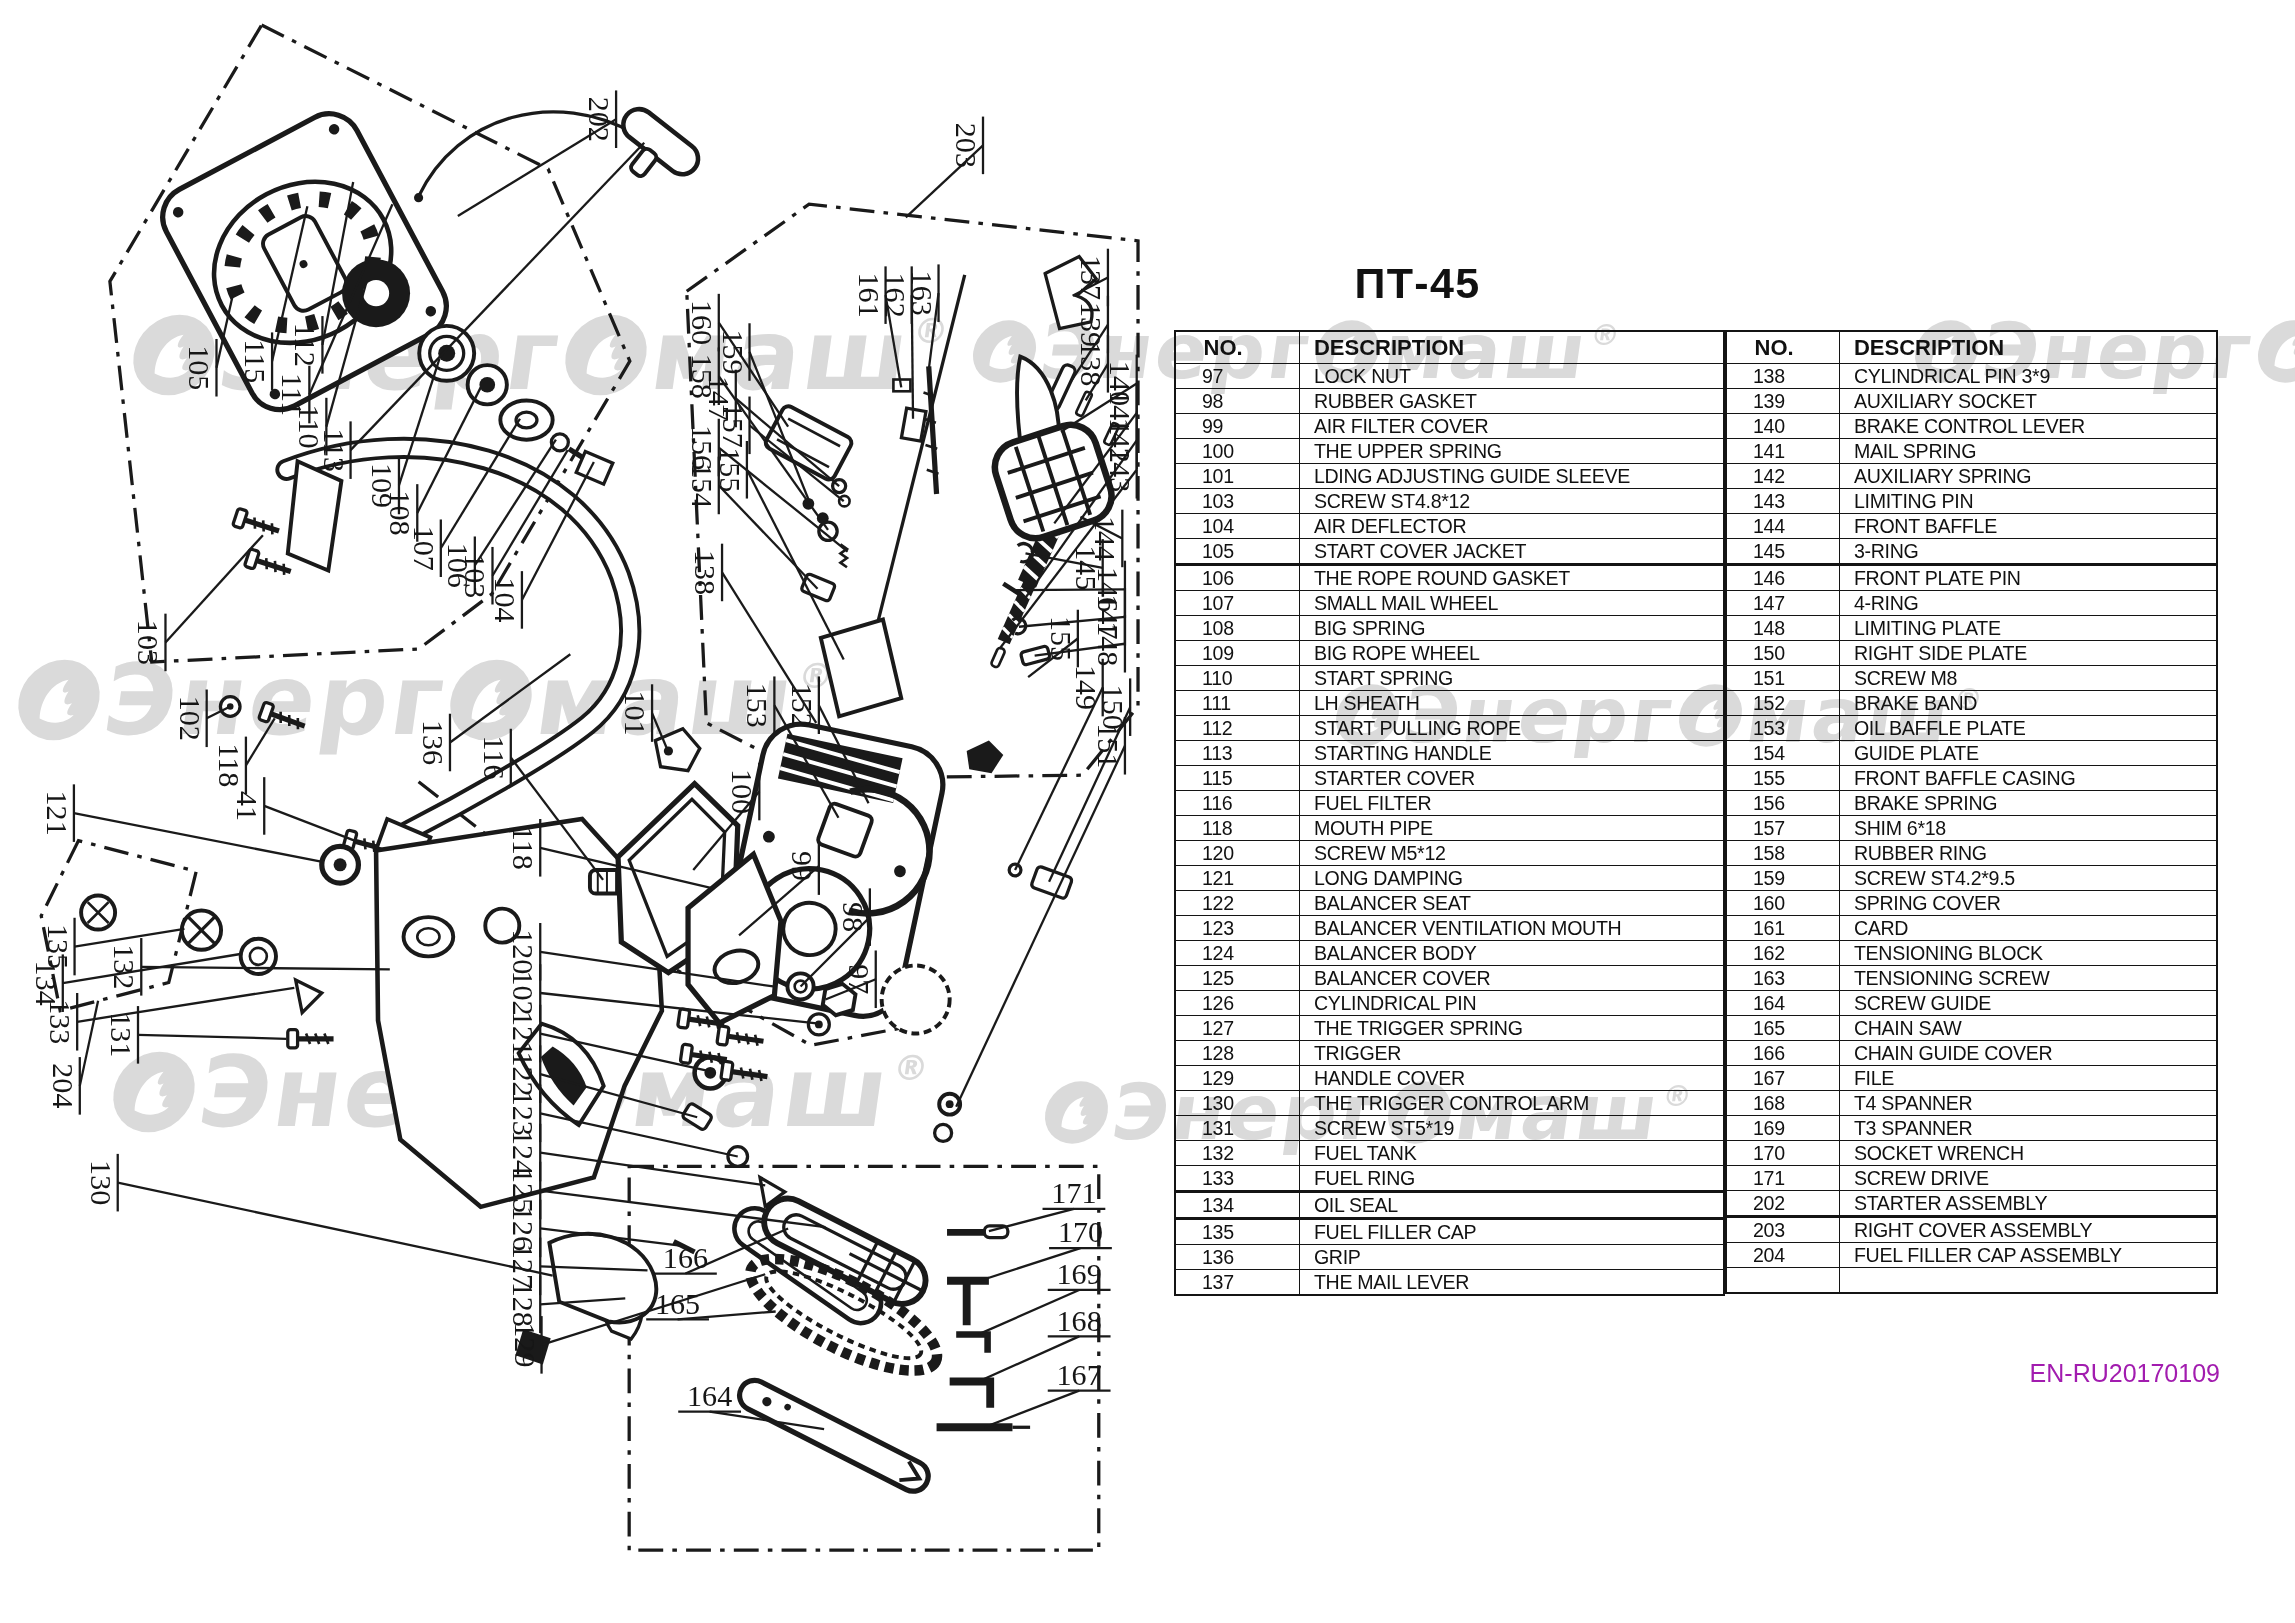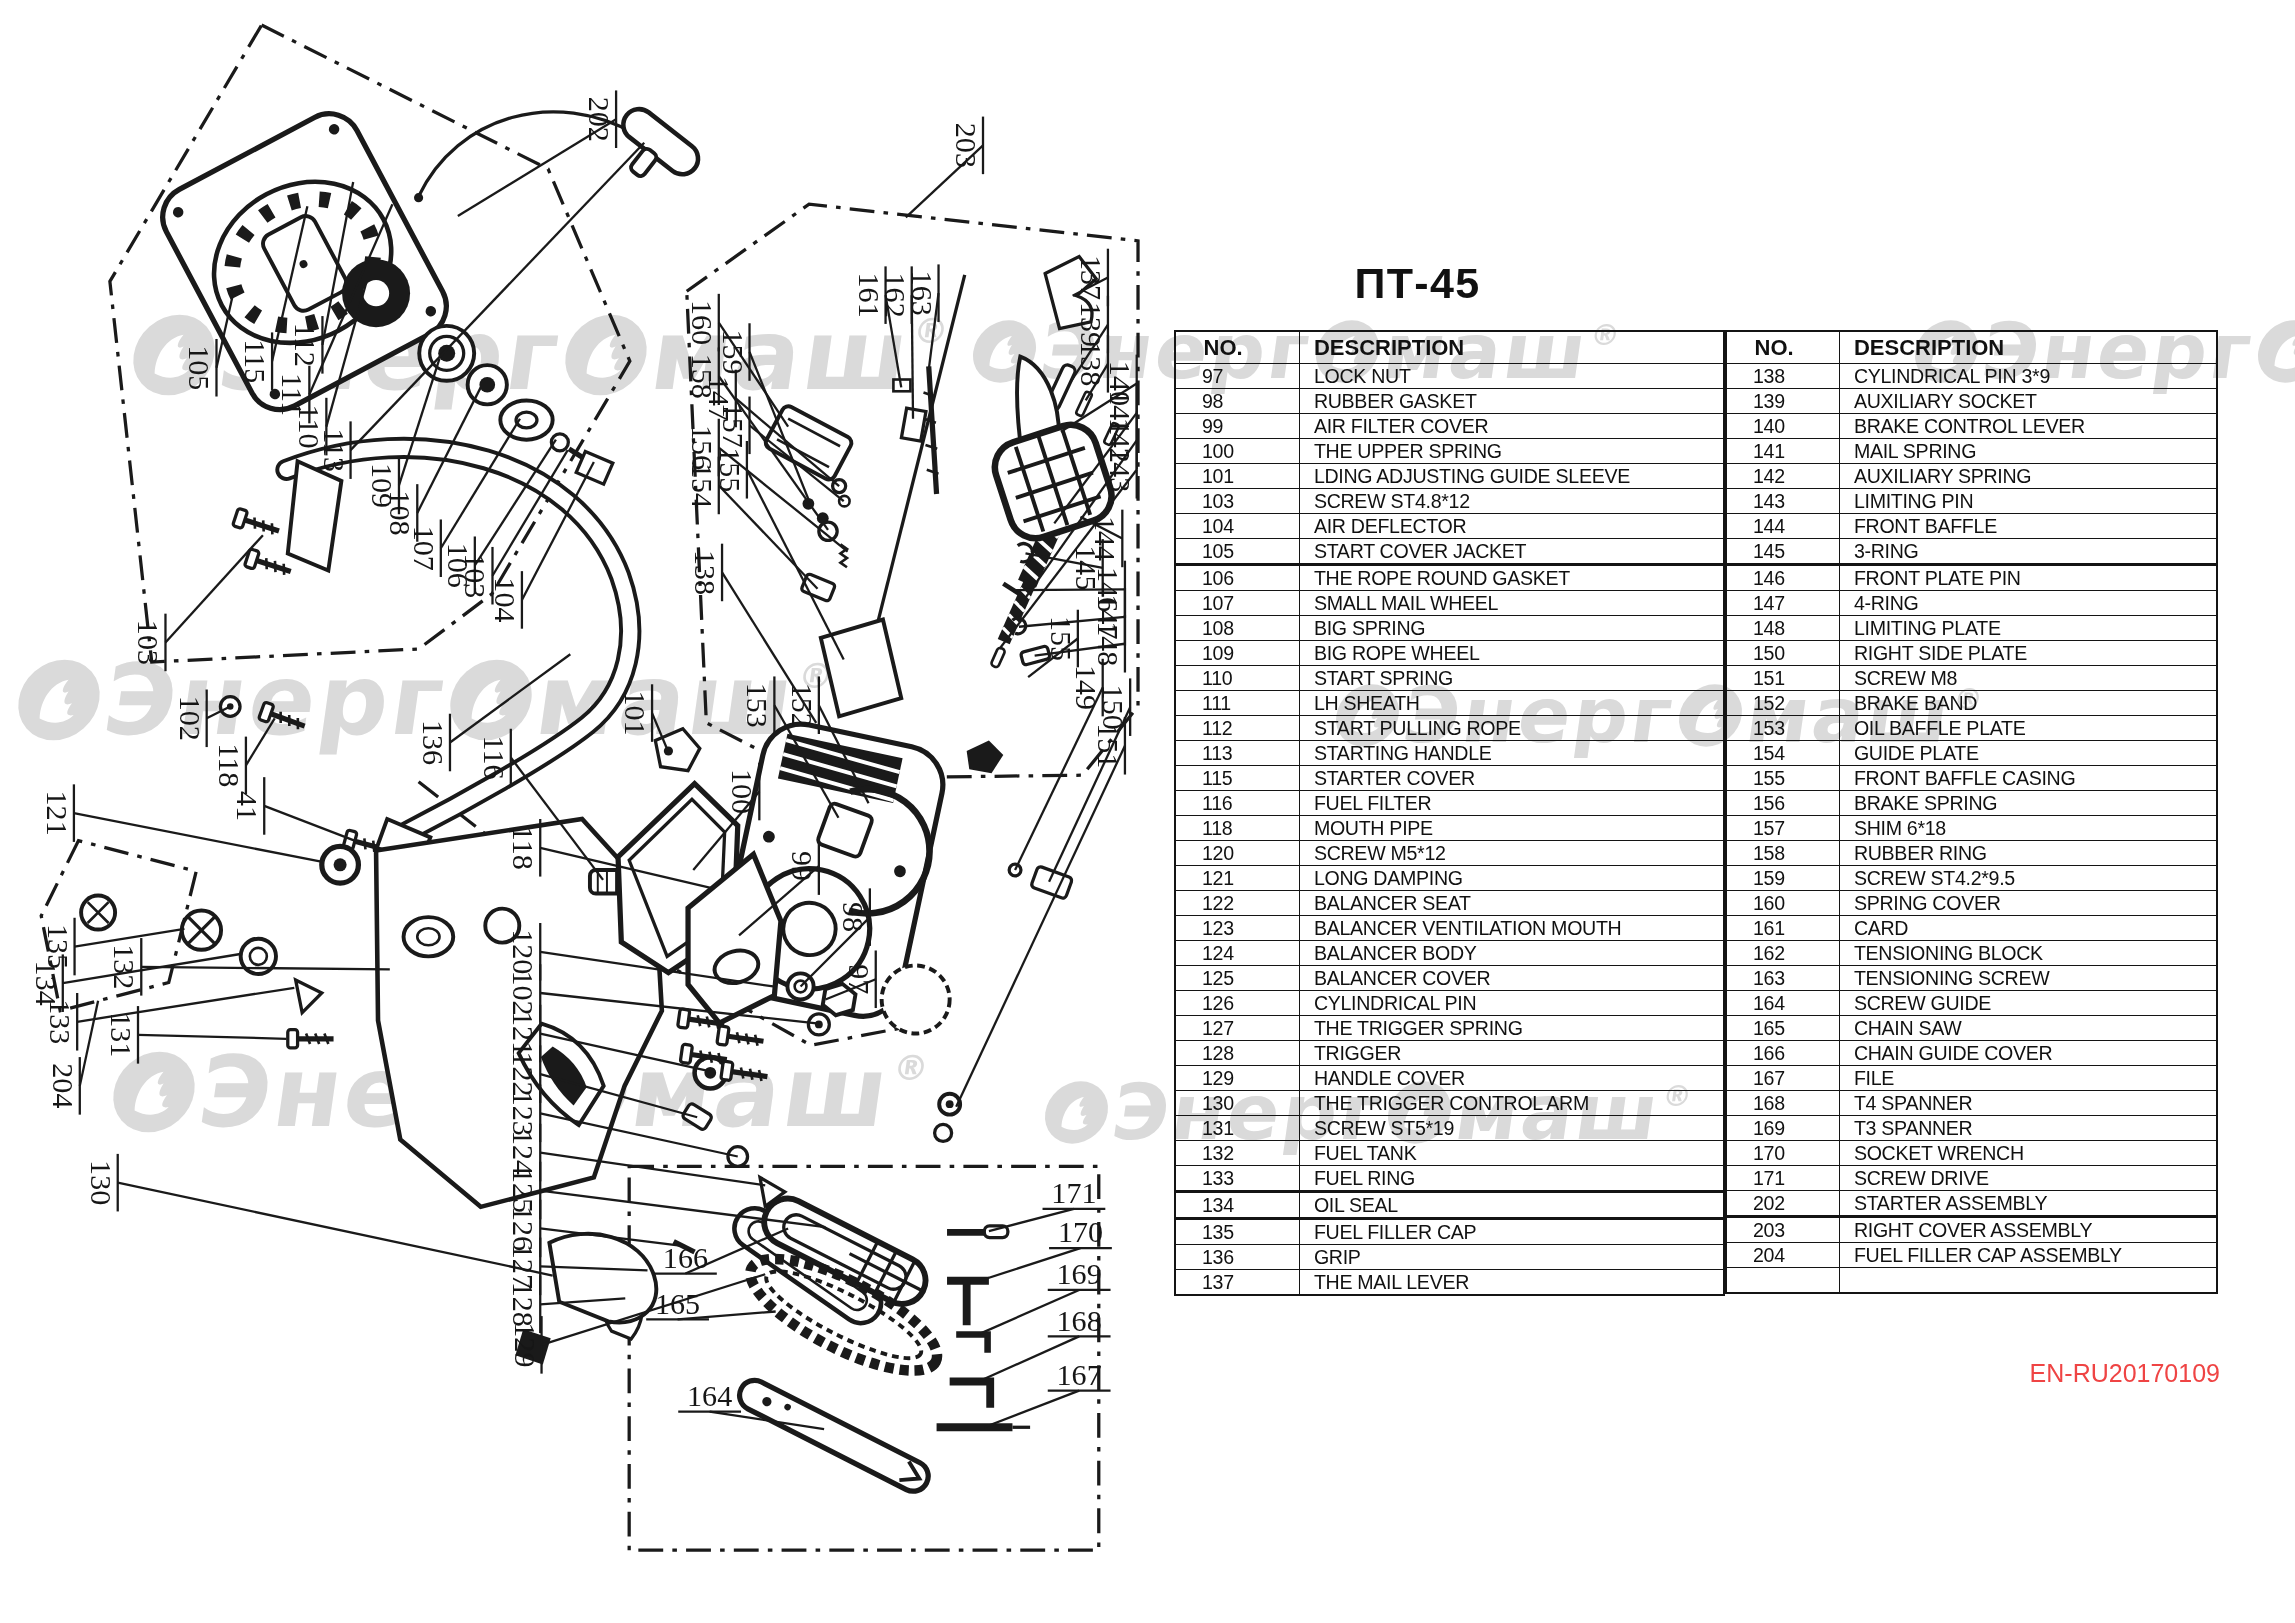--- a/index.html
+++ b/index.html
@@ -15,21 +15,21 @@
   .wm.small .lion{width:65px;height:65px;}
   .wm.small sup{font-size:29px;}
   
   #diagram{position:absolute;left:0;top:0;z-index:2;}
   .callout{font-family:"Liberation Serif",serif;font-size:46px;fill:#161616;
            text-anchor:middle;dominant-baseline:central;}
   
   #title{position:absolute;left:1316px;top:259px;width:203px;text-align:center;
          font-size:43px;font-weight:700;letter-spacing:1.3px;z-index:3;}
   #doccode{position:absolute;left:1958px;top:1359px;width:262px;text-align:right;
-         font-size:25px;color:#ef4444;z-index:3;letter-spacing:0px;}
+         font-size:25px;color:#a21caf;z-index:3;letter-spacing:0px;}
   
   .tblwrap{position:absolute;top:324px;z-index:3;margin-top:6px;}
   #tbl-left{left:1174px;width:551px;}
   #tbl-right{left:1725px;width:493px;}
   table.parts{border-collapse:collapse;width:100%;table-layout:fixed;}
   table.parts th,table.parts td{border:1.3px solid #141414;padding:0;vertical-align:middle;
       overflow:hidden;white-space:nowrap;}
   table.parts th{height:31px;font-size:22px;text-align:left;}
   table.parts td{height:24px;font-size:19.6px;letter-spacing:-0.3px;}
   table.parts .no{width:114px;padding-left:26px;}

